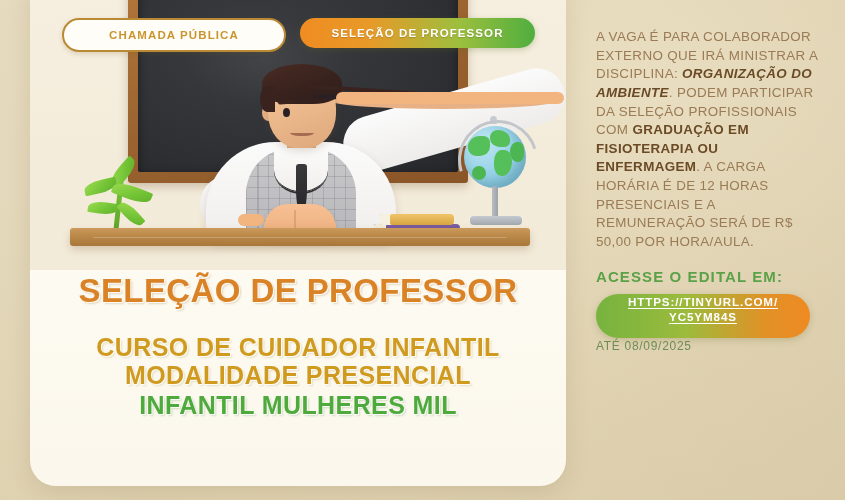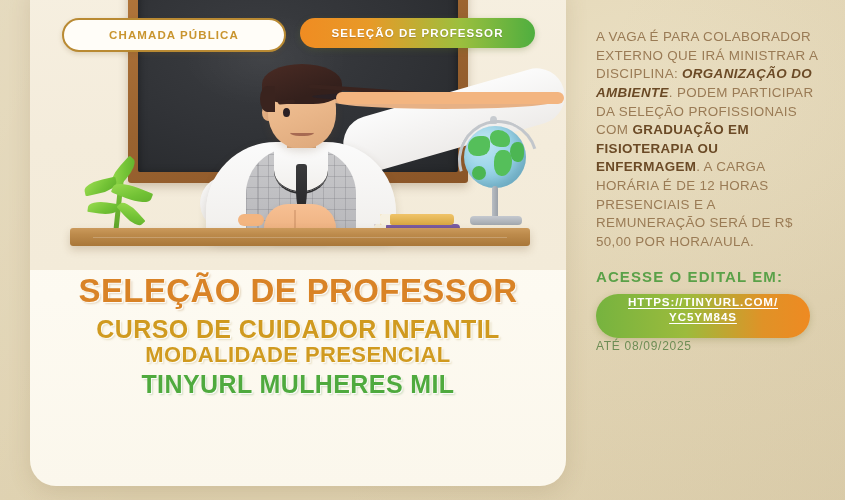--- a/index.html
+++ b/index.html
@@ -240,25 +240,25 @@
   
   .headline{
     position:absolute;left:0;top:286px;width:536px;text-align:center;
     line-height:1.04;
   }
   .h1{
     font-size:33px;font-weight:bold;color:#d98326;letter-spacing:.4px;
     text-shadow:1px 1px 0 rgba(255,255,255,.85), 2px 2px 2px rgba(160,110,45,.25);
   }
   .h2{
-    margin-top:8px;font-size:25px;font-weight:bold;color:#d09a1f;letter-spacing:.4px;
+    margin-top:26px;font-size:25px;font-weight:bold;color:#d09a1f;letter-spacing:.4px;
     text-shadow:1px 1px 0 rgba(255,255,255,.85), 2px 2px 2px rgba(160,130,40,.22);
   }
   .h3{
-    margin-top:2px;font-size:22px;font-weight:bold;color:#d09a1f;letter-spacing:.4px;
+    margin-top:2px;font-size:25px;font-weight:bold;color:#d09a1f;letter-spacing:.4px;
     text-shadow:1px 1px 0 rgba(255,255,255,.85), 2px 2px 2px rgba(160,130,40,.22);
   }
   .h4{
     margin-top:4px;font-size:25px;font-weight:bold;color:#4faa3e;letter-spacing:.4px;
     text-shadow:1px 1px 0 rgba(255,255,255,.85), 2px 2px 2px rgba(70,130,50,.22);
   }
 
   
   .right{
     position:absolute;left:596px;top:28px;width:228px;
@@ -362,21 +362,21 @@
       <div class="badges">
         <div class="badge badge-public">CHAMADA PÚBLICA</div>
         <div class="badge badge-sel">SELEÇÃO DE PROFESSOR</div>
       </div>
     </div>
 
     <div class="headline">
       <div class="h1">SELEÇÃO DE PROFESSOR</div>
       <div class="h2">CURSO DE CUIDADOR INFANTIL</div>
       <div class="h3">MODALIDADE PRESENCIAL</div>
-      <div class="h4">TINYURL MULHERES MIL</div>
+      <div class="h4">INFANTIL MULHERES MIL</div>
     </div>
   </div>
 
   <div class="right">
 
     <div class="body-text"><span>A VAGA É PARA COLABORADOR EXTERNO QUE IRÁ MINISTRAR A DISCIPLINA: </span><i>ORGANIZAÇÃO DO AMBIENTE</i><span>. PODEM PARTICIPAR DA SELEÇÃO PROFISSIONAIS COM </span><b>GRADUAÇÃO EM FISIOTERAPIA OU ENFERMAGEM</b><span>. A CARGA HORÁRIA É DE 12 HORAS PRESENCIAIS E A REMUNERAÇÃO SERÁ DE R$ 50,00 POR HORA/AULA.</span></div>
 
     <div class="acesse">ACESSE O EDITAL EM:</div>
 
     <div class="url-badge">

